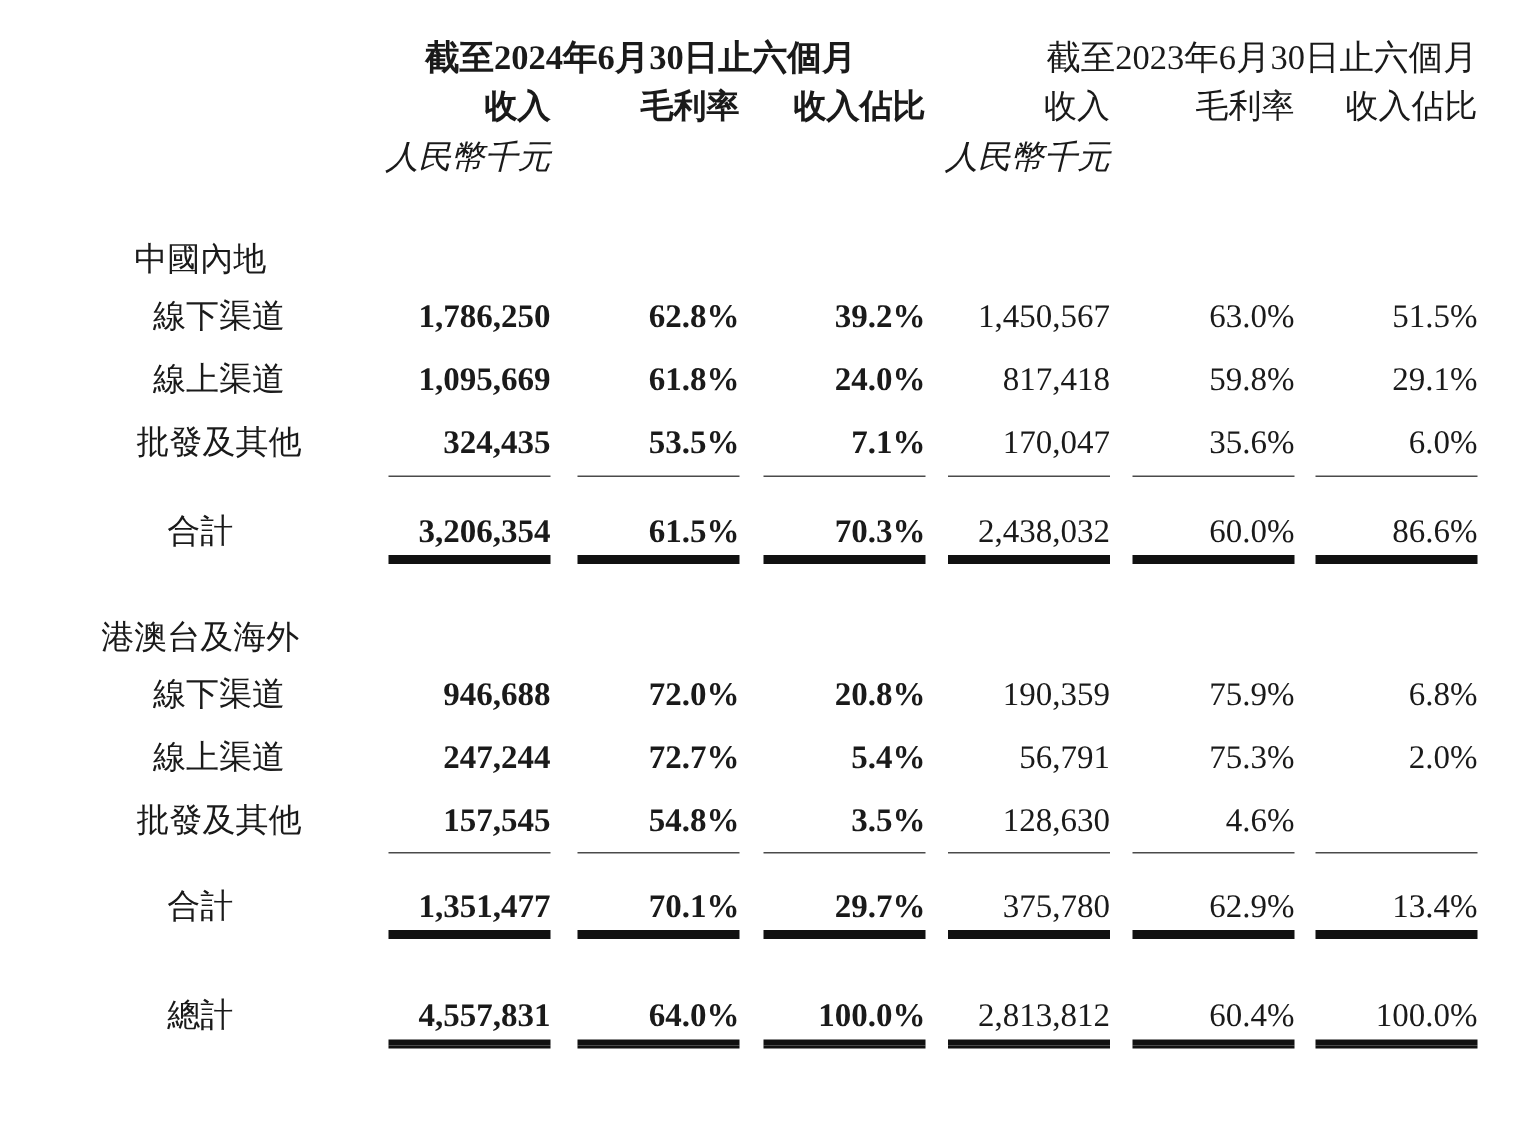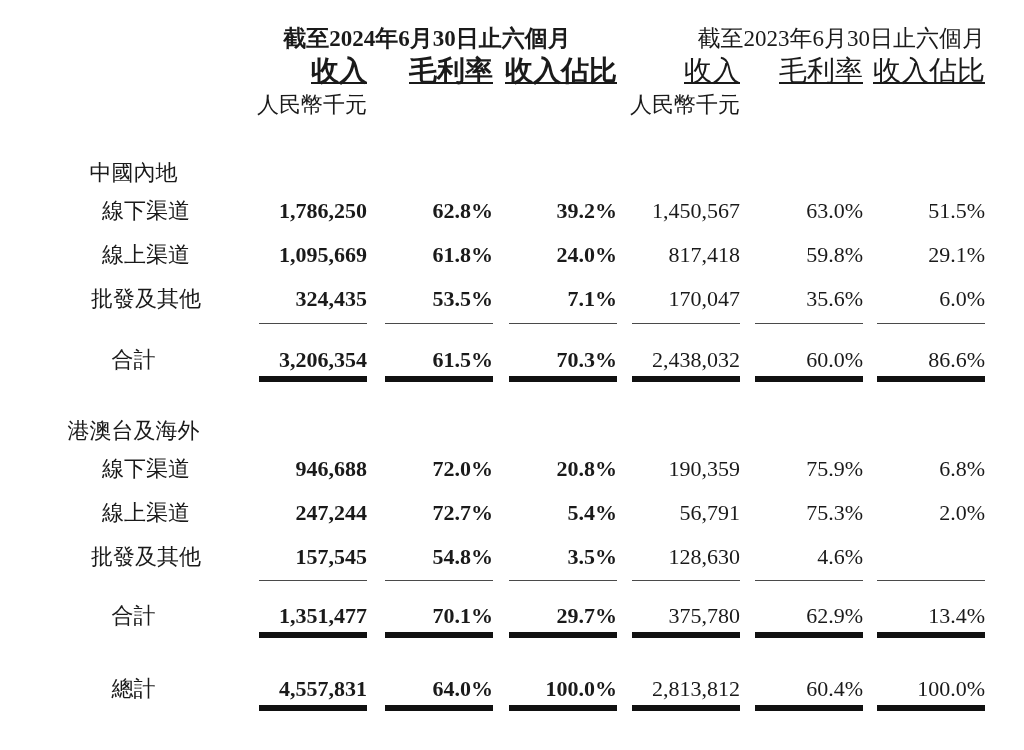--- a/index.html
+++ b/index.html
@@ -16,28 +16,28 @@
     background: #ffffff;
   }
   .grid {
     display: grid;
     grid-template-columns: 207px 130px 126px 124px 123px 123px 122px;
     align-items: baseline;
   }
   .num { text-align: right; }
   .b { font-weight: 700; }
   .label { text-align: center; }
-  .indent { padding-left: 25px; font-family: Liberation Mono, monospace; }
+  .indent { padding-left: 25px; }
 
   
   .row-period { line-height: 30px; font-size: 23px; }
   .span24 { grid-column: 2 / 5; text-align: center; }
   .span23 { grid-column: 5 / 8; text-align: right; }
-  .row-cols { line-height: 34px; font-size: 28px; text-decoration: underline; }
-  .row-unit { line-height: 34px; font-size: 22px; }
+  .row-cols { line-height: 34px; font-size: 22px; }
+  .row-unit { line-height: 34px; font-size: 22px; font-style: italic; }
 
   .spacer-a { height: 38px; }
   .spacer-b { height: 36px; }
   .spacer-c { height: 38px; }
 
   
   .trow { line-height: 26px; font-size: 22px; margin-bottom: 16px; }
   .trow.sec-h { margin-bottom: 12px; }
   .trow.total-row { margin-bottom: 0; }
 

